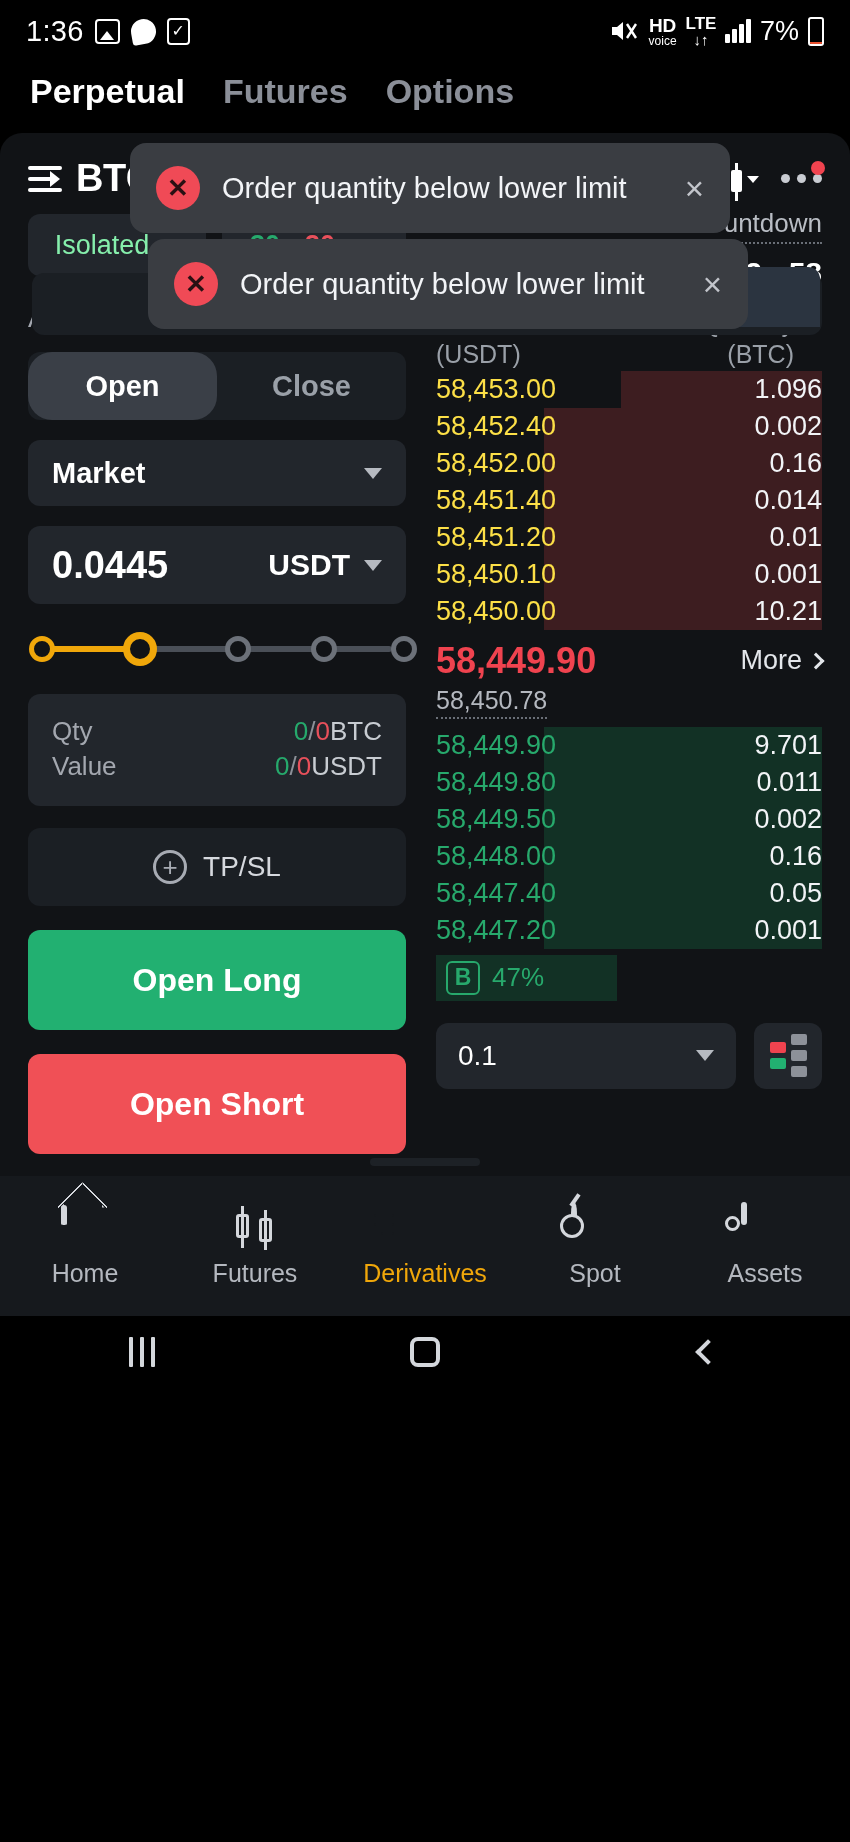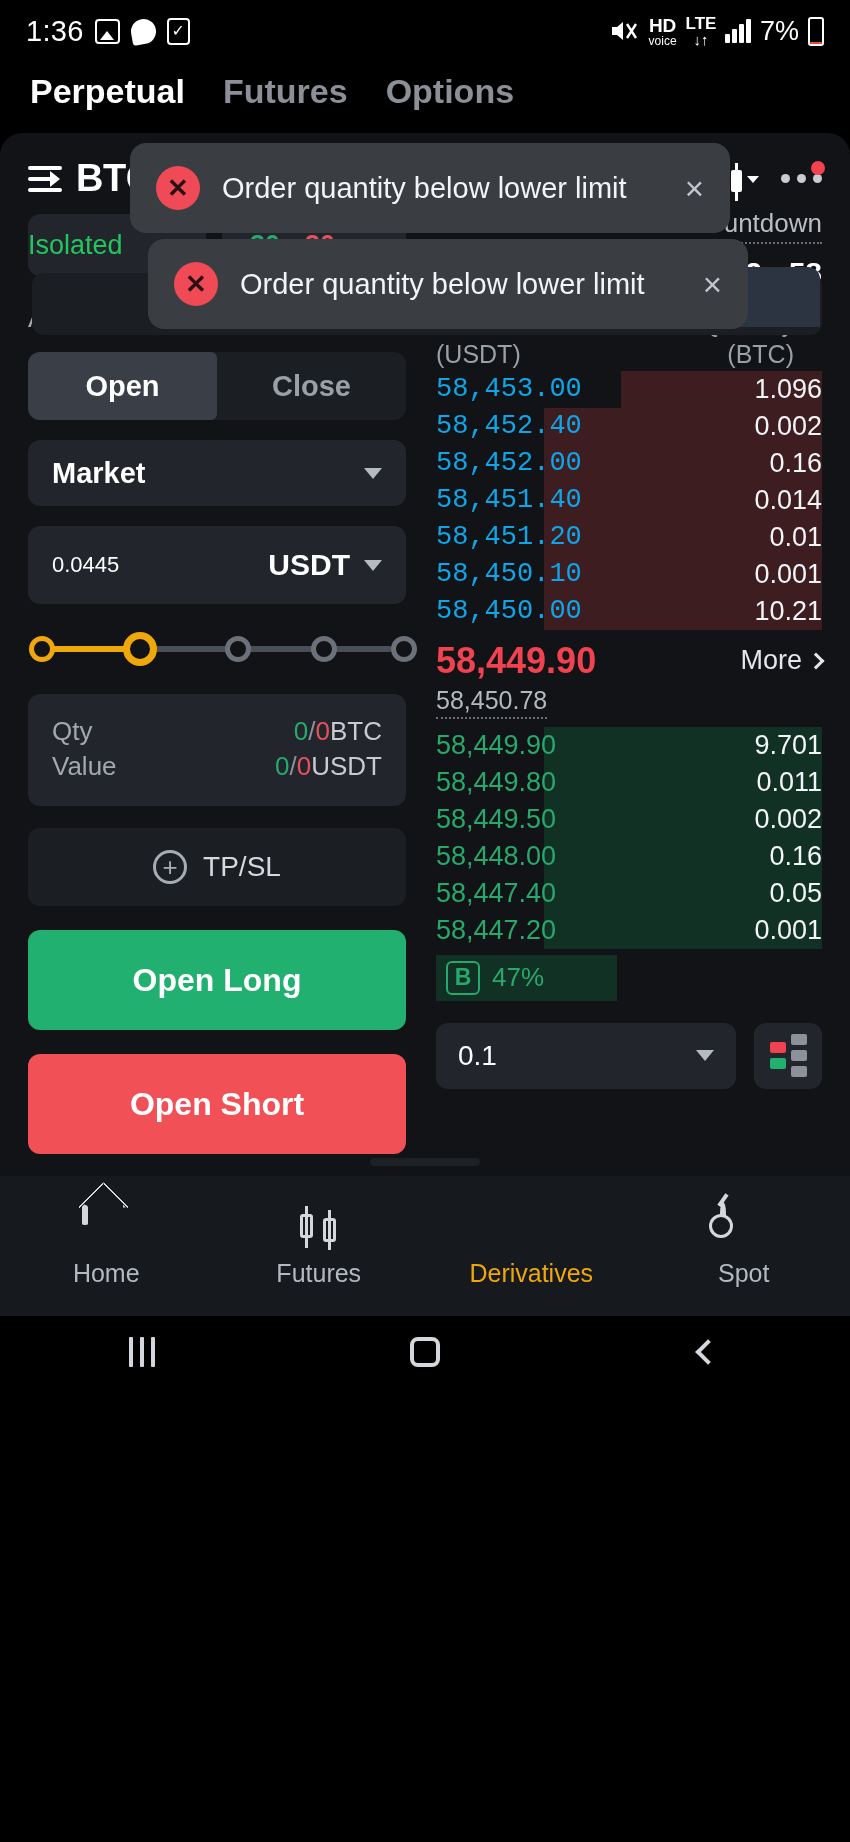--- a/index.html
+++ b/index.html
@@ -65,40 +65,40 @@
   .dots-ico em { position:absolute; right:-3px; top:-13px; width:14px; height:14px; background:#f0434f; border-radius:50%; }
 
   
   .cols { display:flex; padding:0 28px; gap:0; }
   .colL { width:378px; flex:0 0 378px; }
   .colR { flex:1; padding-left:30px; }
 
   
   .rowduo { display:flex; gap:16px; margin-top:6px; }
   .pill { background:#22262c; border-radius:12px; height:62px; display:flex; align-items:center; justify-content:center; gap:12px; font-size:27px; }
-  .pill.isolated { flex:0 0 178px; color:#22c55e;justify-content:space-between; }
+  .pill.isolated { flex:0 0 178px; color:#86efac; }
   .pill.lev { flex:1; gap:10px; }
   .lev-long{color:#26a96c;font-weight:600;}
   .lev-short{color:#e8505b;font-weight:600;}
   .caret { width:0;height:0;border-left:9px solid transparent;border-right:9px solid transparent;border-top:11px solid #b6bac1; }
 
   .availrow { display:flex; align-items:center; margin:26px 0 18px; }
   .avail-label { font-size:27px; color:#a3a7af; }
   .avail-val { margin-left:auto; font-size:28px; font-weight:700; }
   .plus-ico { width:32px;height:32px;border:3px solid #f0b90b;border-radius:50%;display:inline-flex;align-items:center;justify-content:center;color:#f0b90b;font-size:24px;line-height:1;margin-left:12px;font-weight:700; }
 
   .segmented { display:flex; background:#1b1f24; border-radius:12px; overflow:hidden; height:68px; }
   .seg { flex:1; display:flex; align-items:center; justify-content:center; font-size:29px; font-weight:700; color:#9aa0a8;border-radius:16px; }
-  .seg.active { background:#3a3f47; color:#fff; border-radius:6px; }
+  .seg.active { background:#3a3f47; color:#fff; border-radius:24px; }
 
   .selectbox { margin-top:20px; background:#22262c; border-radius:12px; height:66px; display:flex; align-items:center; padding:0 24px; font-size:29px; font-weight:700; }
   .selectbox .caret { margin-left:auto; }
 
   .amtbox { margin-top:20px; background:#22262c; border-radius:12px; height:78px; display:flex; align-items:center; padding:0 24px; }
-  .amt-val { font-size:22px; font-weight:400; }
+  .amt-val { font-size:38px; font-weight:700; }
   .amt-unit { margin-left:auto; font-size:30px; font-weight:700; }
   .amtbox .caret { margin-left:14px; }
 
   
   .slider { position:relative; height:54px; margin:18px 4px 0; display:flex; align-items:center; }
   .track { position:absolute; left:10px; right:10px; height:6px; background:#4a4f57; border-radius:3px; }
   .track-fill { position:absolute; left:10px; width:98px; height:6px; background:#f0a70a; border-radius:3px; }
   .knob { position:absolute; width:26px; height:26px; border-radius:50%; border:5px solid #6c7179; background:#111316; transform:translateX(-50%); }
   .knob.on { border-color:#f0a70a; }
   .knob.big { width:34px; height:34px; border-width:7px; }
@@ -125,21 +125,21 @@
   .countdown-val { font-size:30px; font-weight:700; margin-top:12px; white-space:nowrap; }
 
   .obhead { display:flex; margin-top:18px; font-size:25px; color:#9aa0a8; line-height:1.25; }
   .obhead .c2 { margin-left:auto; text-align:right; display:flex; align-items:flex-start; gap:10px; }
   .obhead .caret { margin-top:10px; }
 
   .obrow { position:relative; display:flex; align-items:center; height:37px; font-size:27px; }
   .obrow .depth { position:absolute; right:0; top:0; bottom:0; }
   .obrow .p { position:relative; z-index:2; }
   .obrow .q { position:relative; z-index:2; margin-left:auto; color:#f2f4f7; }
-  .ask .p { color:#0ea5e9;font-family:Liberation Mono, monospace; }
+  .ask .p { color:#fde047; }
   .ask .depth { background:#3d1d20; }
   .bid .p { color:#27a96c; }
   .bid .depth { background:#123125; }
 
   .lastblock { padding:10px 0 8px; }
   .last-main { display:flex; align-items:center; }
   .last-price { font-size:36px; font-weight:700; color:#f0434f; }
   .more { margin-left:auto; font-size:27px; color:#e3e6ea; display:flex; align-items:center; gap:8px; }
   .chev { width:12px;height:12px;border-right:3px solid #e3e6ea;border-top:3px solid #e3e6ea;transform:rotate(45deg); }
   .last-sub { font-size:25px; color:#b4b8bf; border-bottom:2px dotted #6a6f77; display:inline-block; margin-top:4px; padding-bottom:2px; }
@@ -555,20 +555,24 @@
       <span class="navlabel">Futures</span>
     </div>
     <div class="navitem active">
       <span class="ni"><span class="deriv-ico"><i></i><i></i><i></i></span></span>
       <span class="navlabel">Derivatives</span>
     </div>
     <div class="navitem">
       <span class="ni"><span class="spot-ico"></span></span>
       <span class="navlabel">Spot</span>
     </div>
+    <div class="navitem">
+      <span class="ni"><span class="assets-ico"></span></span>
+      <span class="navlabel">Assets</span>
+    </div>
   </div>
 
   <div class="androidnav">
     <div class="an">
         <span class="an-bars">
           <i></i>
           <i></i>
           <i></i>
         </span>
       </div>

